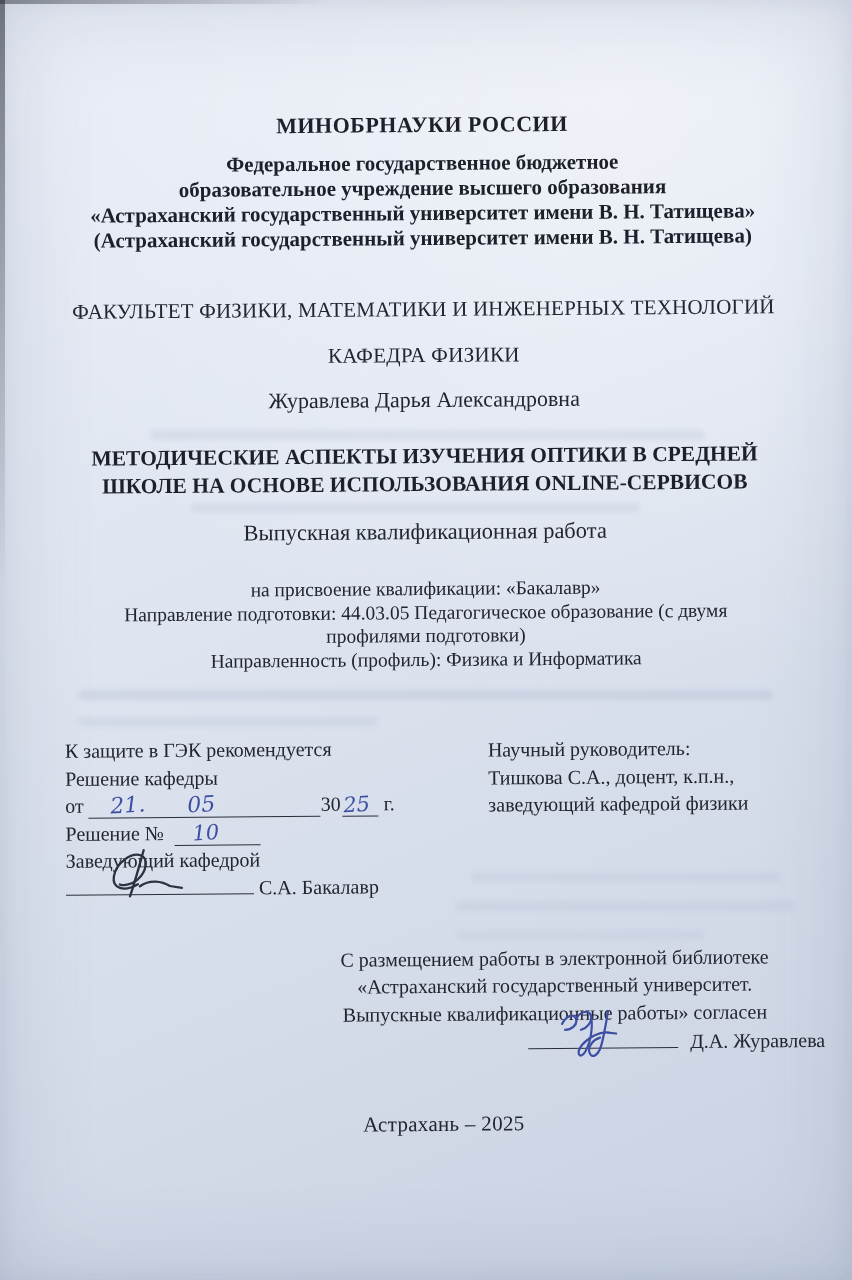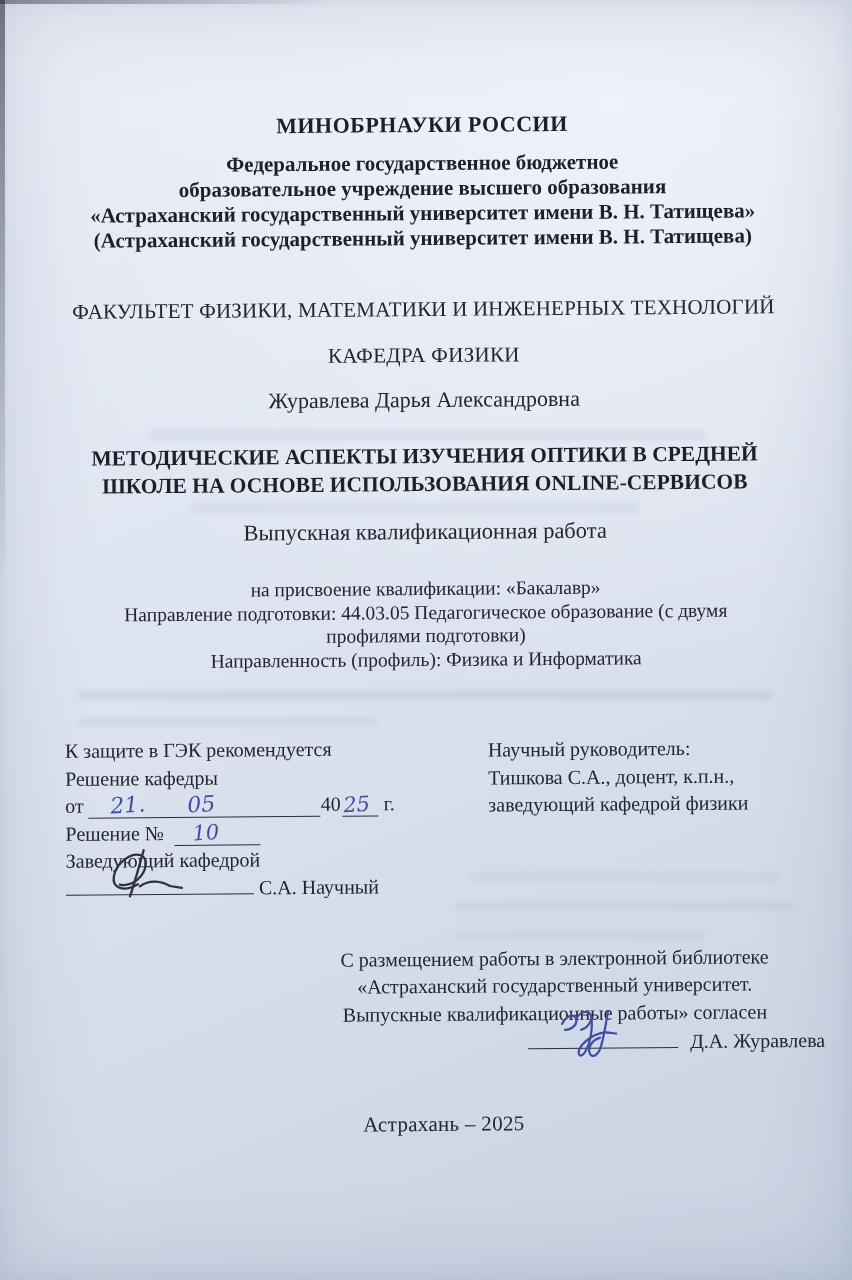--- a/index.html
+++ b/index.html
@@ -106,37 +106,37 @@
       <div>Направление подготовки: 44.03.05 Педагогическое образование (с двумя</div>
       <div>профилями подготовки)</div>
       <div>Направленность (профиль): Физика и Информатика</div>
     </div>
 
     <div class="approval">
       <div>К защите в ГЭК рекомендуется</div>
       <div>Решение кафедры</div>
       <div>
         <span>от</span>
-        <span class="uline ul-date"><span class="hand hand-day">21.</span><span class="hand hand-month">05</span></span><span>40</span><span class="uline ul-year"><span class="hand hand-year">25</span></span><span> г.</span>
+        <span class="uline ul-date"><span class="hand hand-day">21.</span><span class="hand hand-month">05</span></span><span>30</span><span class="uline ul-year"><span class="hand hand-year">25</span></span><span> г.</span>
       </div>
       <div>
         <span>Решение №</span>
         <span class="uline ul-protocol"><span class="hand hand-protocol">10</span></span>
       </div>
       <div>Заведующий кафедрой</div>
       <div>
         <span class="uline ul-headsig">
           <svg class="sig-svg headsig" width="96" height="58" viewBox="0 0 96 58">
             <g fill="none" stroke="#2e3140" stroke-width="2.3" stroke-linecap="round">
               <path d="M34 40 C20 48 8 44 10 32 C12 19 27 8 37 11 C45 14 43 27 34 35 C28 40 20 42 16 40"></path>
               <path d="M40 6 C36 20 31 38 26 52"></path>
               <path d="M36 42 C46 35 58 37 66 42 L78 44"></path>
             </g>
           </svg>
-        </span><span> С.А. Научный</span>
+        </span><span> С.А. Бакалавр</span>
       </div>
     </div>
 
     <div class="supervisor">
       <div>Научный руководитель:</div>
       <div>Тишкова С.А., доцент, к.п.н.,</div>
       <div>заведующий кафедрой физики</div>
     </div>
 
     <div class="consent">

